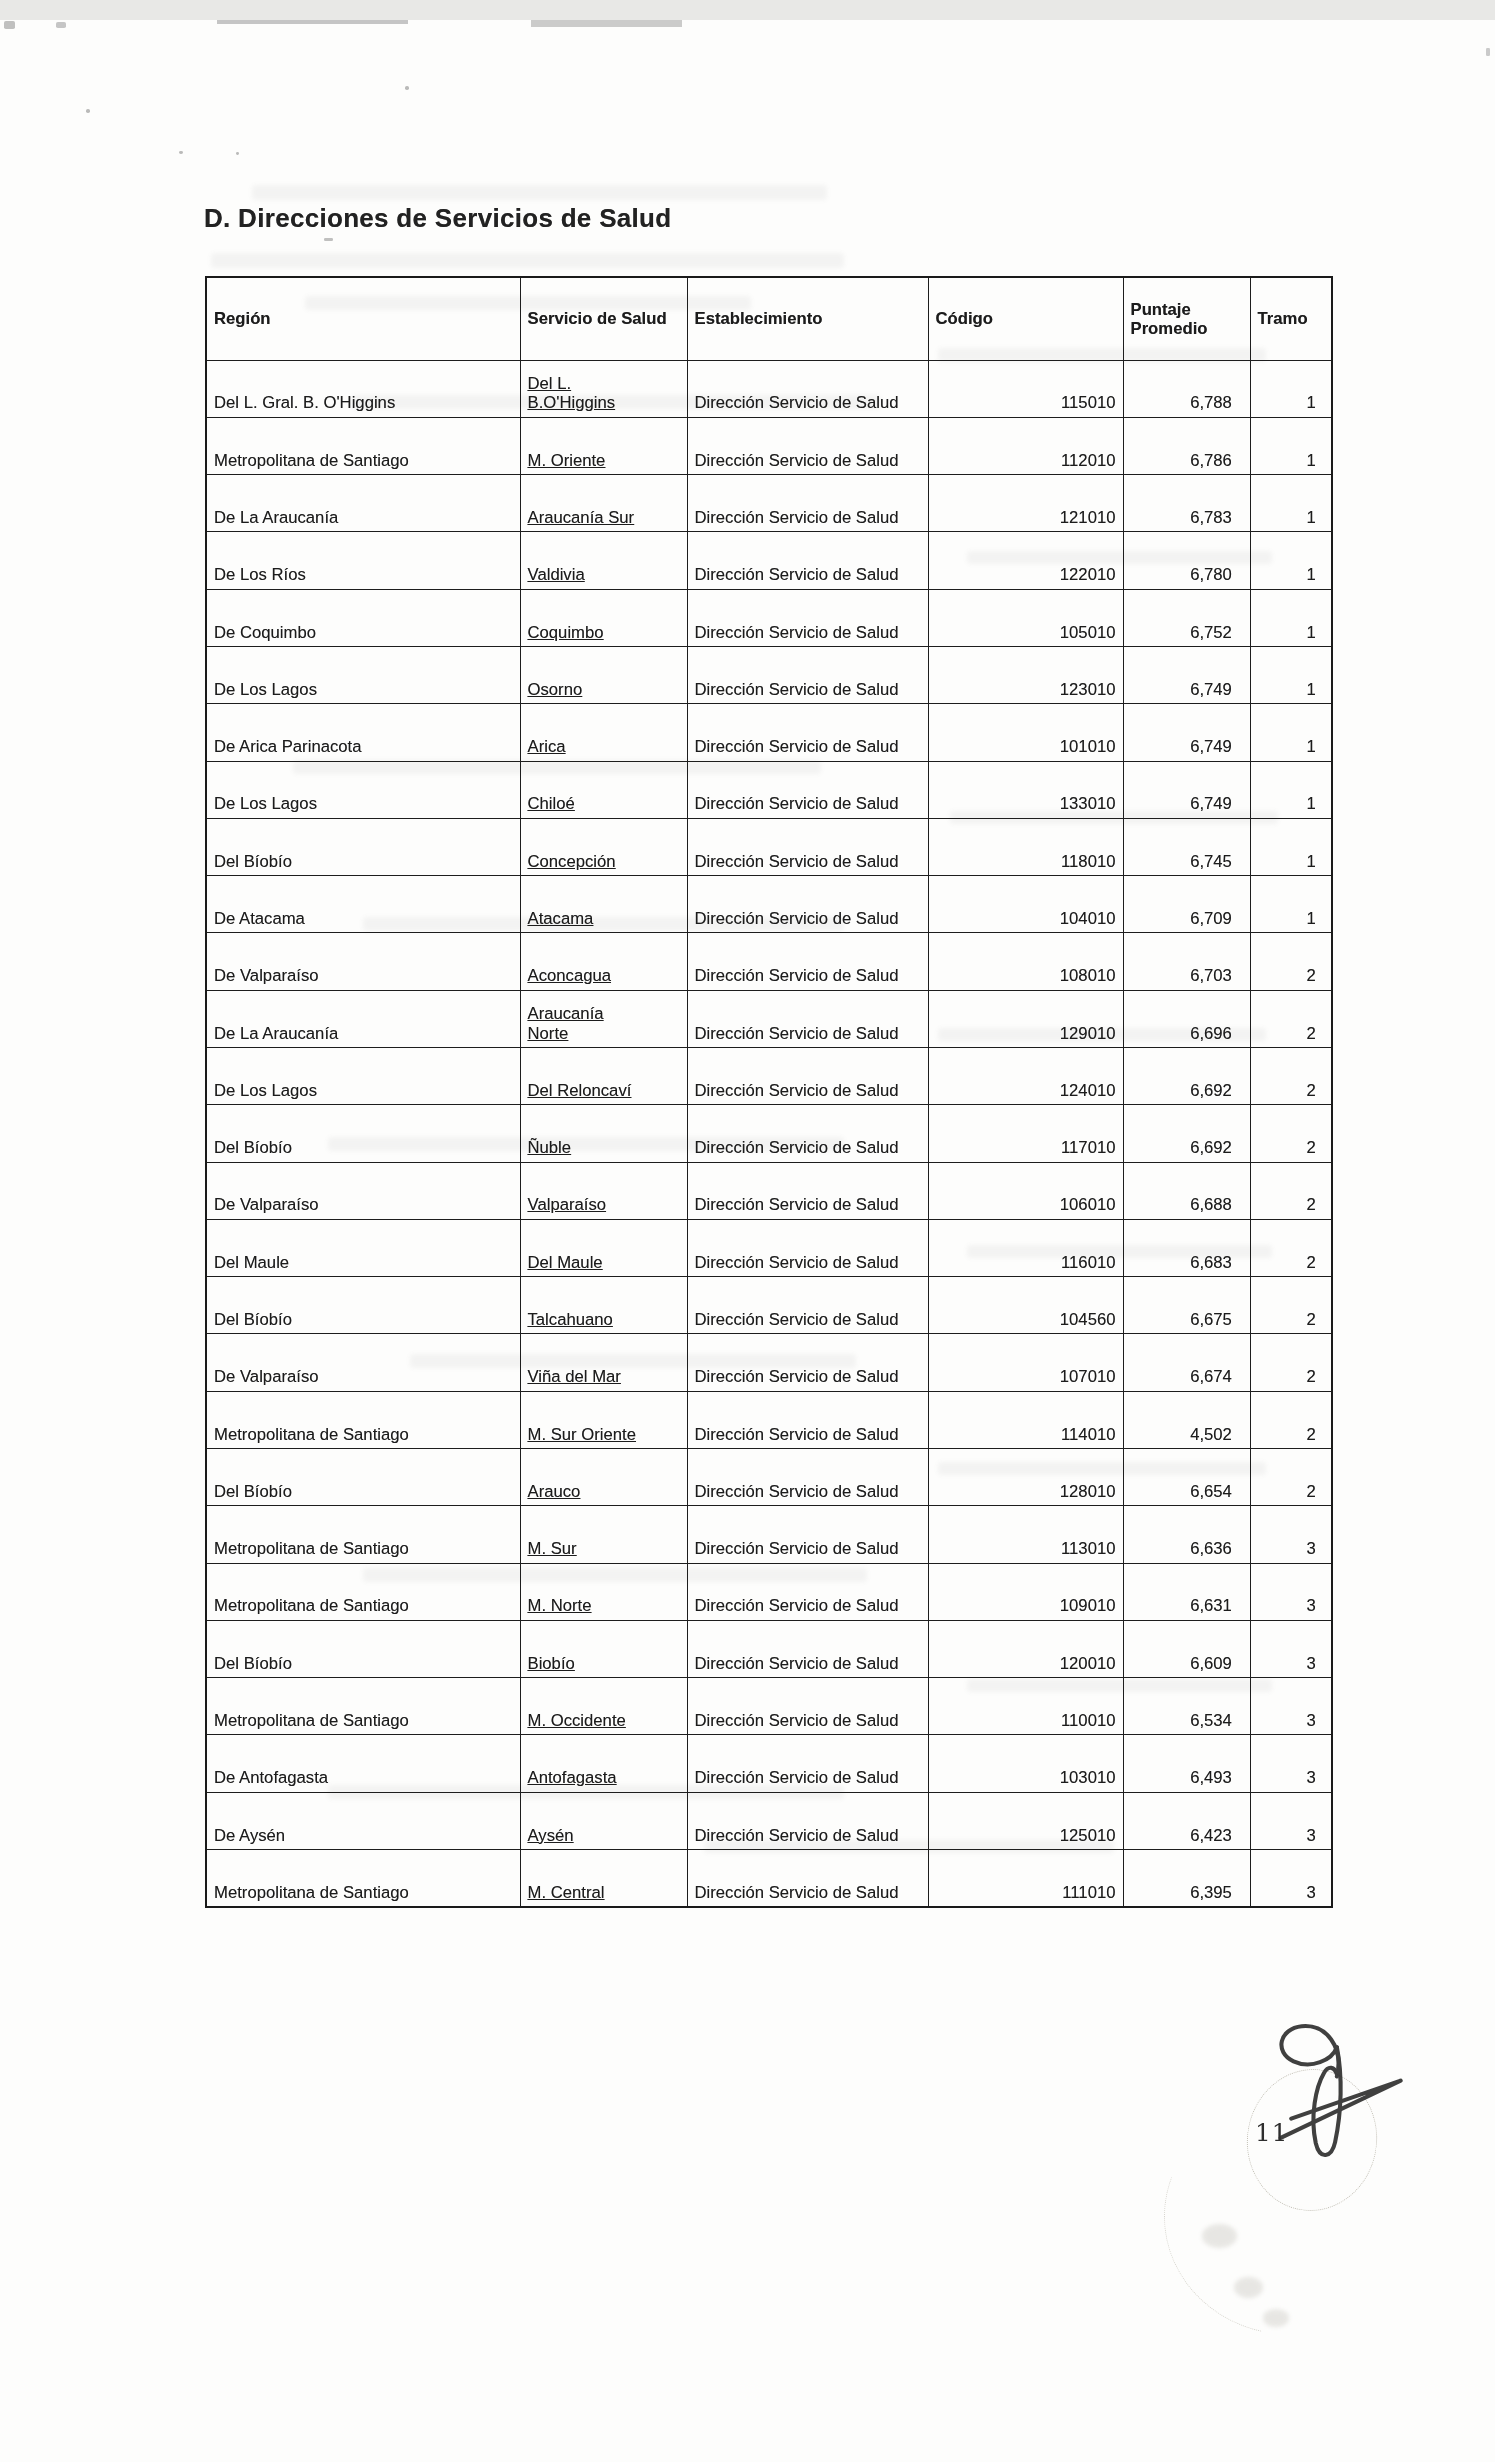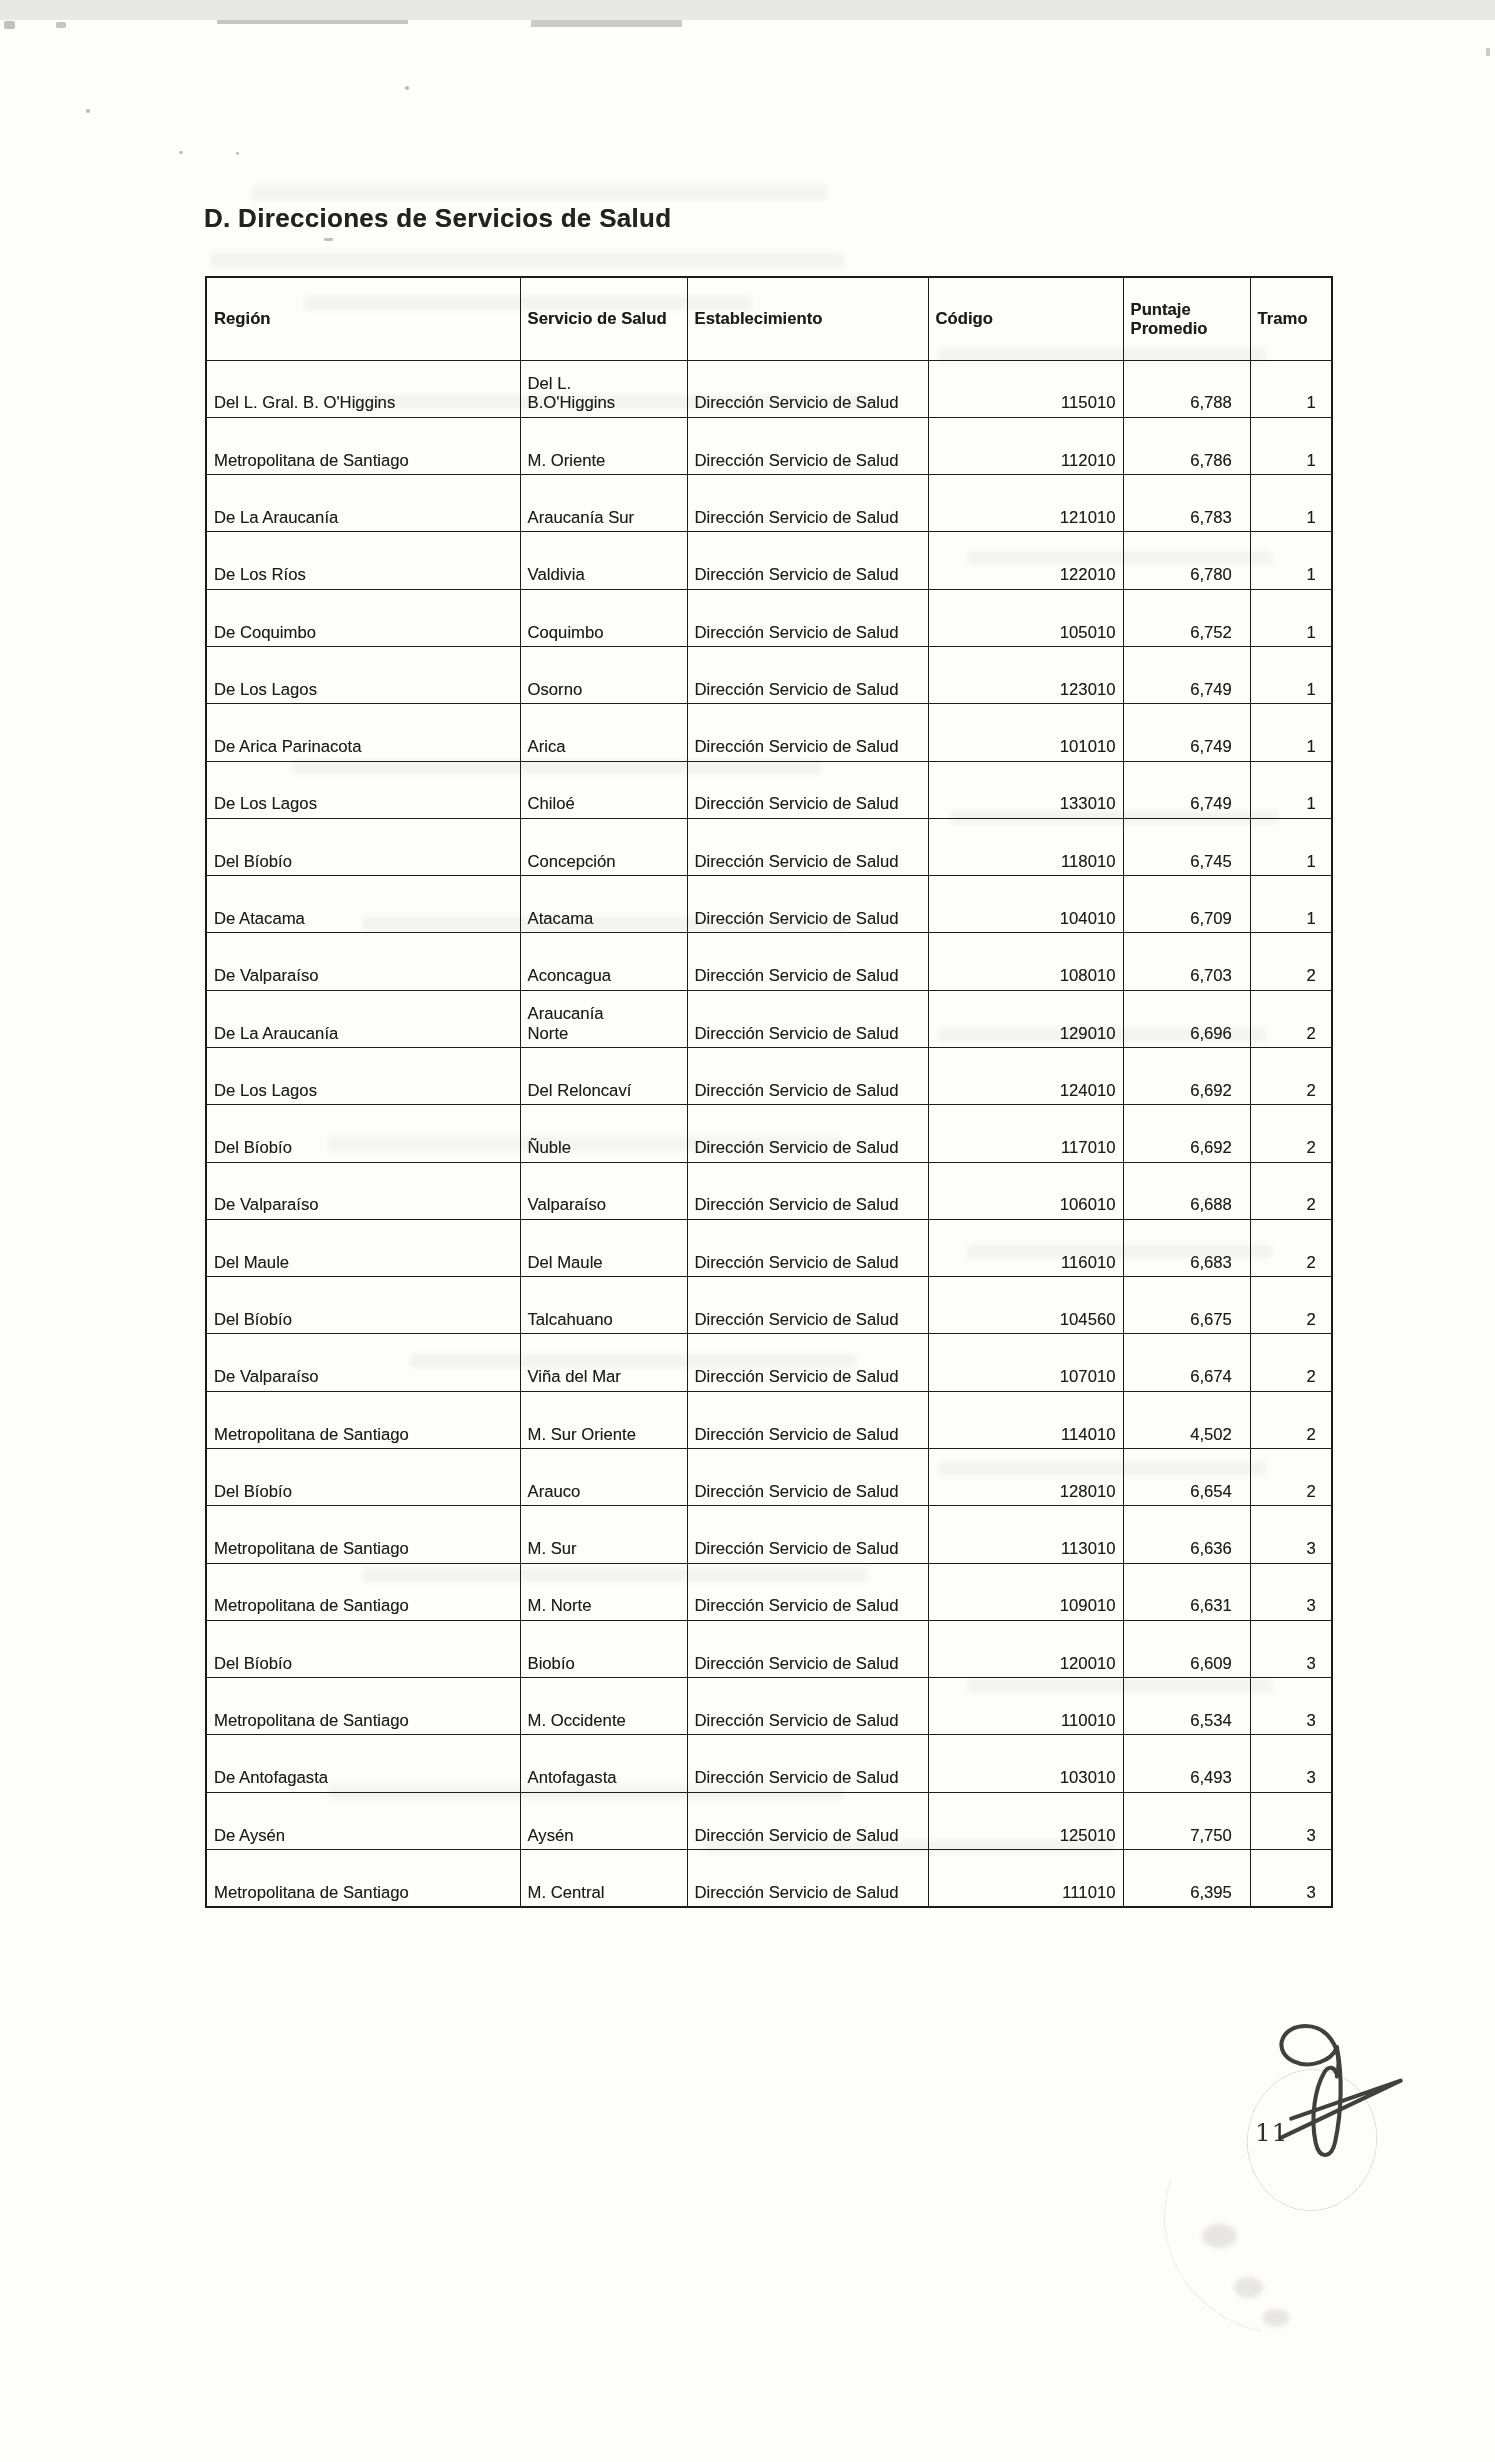--- a/index.html
+++ b/index.html
@@ -33,21 +33,21 @@
     height:77px;vertical-align:middle;text-align:left;
     font-weight:bold;padding:2.3px 7px;
     border-bottom-width:2.3px;
     text-shadow:0 0 0.6px rgba(30,30,30,.5);
   }
   tbody td{
     height:51px;vertical-align:bottom;
     padding:1.2px 5.9px 4.1px 7px;
     text-shadow:0 0 0.6px rgba(30,30,30,.45);
   }
-  td.servicio{white-space:pre-line;}
+  td.servicio{white-space:pre-line;text-decoration:underline;}
   td.num{text-align:right;}
   td.codigo{padding-right:7px;}
   td.puntaje{padding-right:17.6px;}
   td.tramo{padding-right:15.2px;}
   
   .ghost{position:absolute;background:#6f6f6f;opacity:.065;filter:blur(2.9px);border-radius:3.5px;}
   .speck{position:absolute;background:#555;border-radius:50%;opacity:.4;}
   .edge{position:absolute;background:#8f8f8f;filter:blur(0.6px);}
   .pageno{
     position:absolute;left:1255px;top:2098px;
@@ -324,21 +324,21 @@
           <td class="establecimiento">Dirección Servicio de Salud</td>
           <td class="codigo num">103010</td>
           <td class="puntaje num">6,493</td>
           <td class="tramo num">3</td>
         </tr>
         <tr>
           <td class="region">De Aysén</td>
           <td class="servicio">Aysén</td>
           <td class="establecimiento">Dirección Servicio de Salud</td>
           <td class="codigo num">125010</td>
-          <td class="puntaje num">7,750</td>
+          <td class="puntaje num">6,423</td>
           <td class="tramo num">3</td>
         </tr>
         <tr>
           <td class="region">Metropolitana de Santiago</td>
           <td class="servicio">M. Central</td>
           <td class="establecimiento">Dirección Servicio de Salud</td>
           <td class="codigo num">111010</td>
           <td class="puntaje num">6,395</td>
           <td class="tramo num">3</td>
         </tr>

